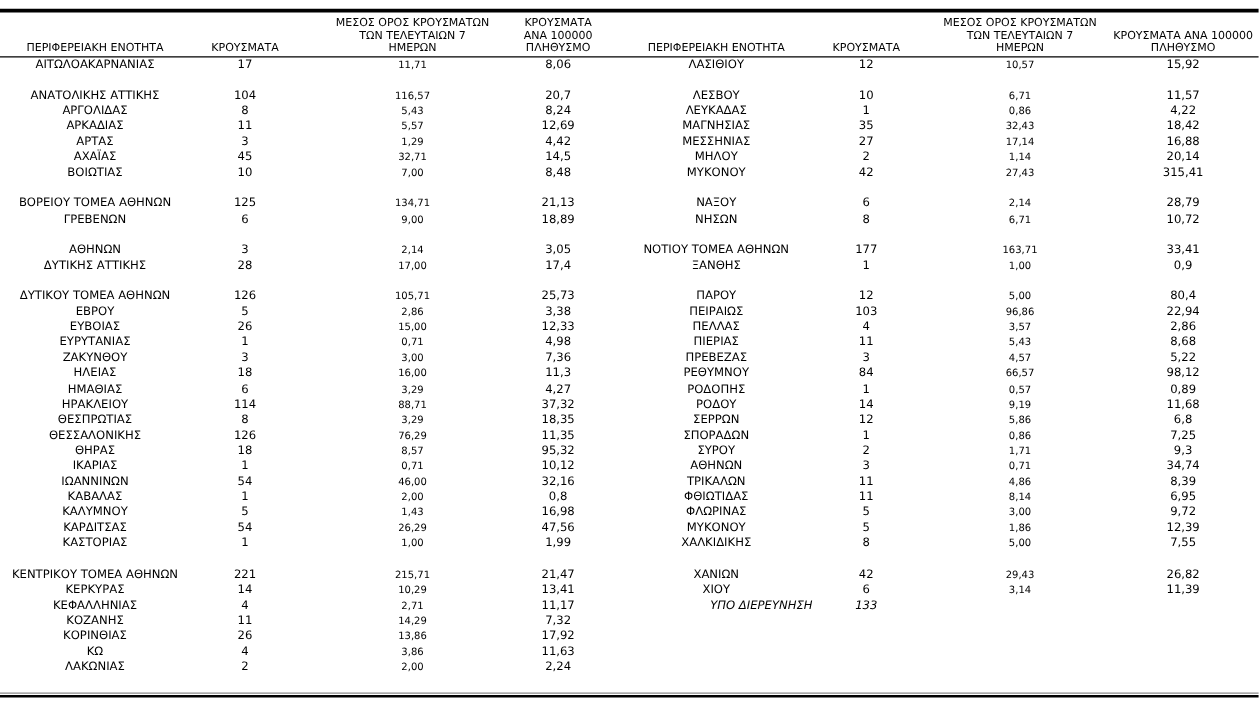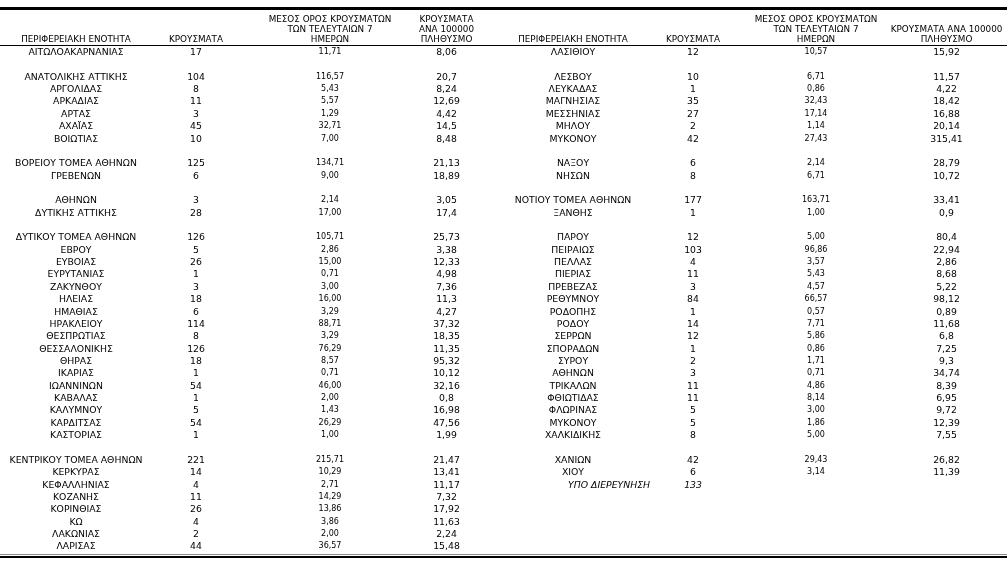--- a/index.html
+++ b/index.html
@@ -332,21 +332,21 @@
         <div class="cell cg">0,57</div>
         <div class="cell ch">0,89</div>
       </div>
       <div class="row">
         <div class="cell ca">ΗΡΑΚΛΕΙΟΥ</div>
         <div class="cell cb">114</div>
         <div class="cell cc">88,71</div>
         <div class="cell cd">37,32</div>
         <div class="cell ce">ΡΟΔΟΥ</div>
         <div class="cell cf">14</div>
-        <div class="cell cg">7,71</div>
+        <div class="cell cg">9,19</div>
         <div class="cell ch">11,68</div>
       </div>
       <div class="row">
         <div class="cell ca">ΘΕΣΠΡΩΤΙΑΣ</div>
         <div class="cell cb">8</div>
         <div class="cell cc">3,29</div>
         <div class="cell cd">18,35</div>
         <div class="cell ce">ΣΕΡΡΩΝ</div>
         <div class="cell cf">12</div>
         <div class="cell cg">5,86</div>
@@ -505,27 +505,17 @@
       <div class="row">
         <div class="cell ca">ΛΑΚΩΝΙΑΣ</div>
         <div class="cell cb">2</div>
         <div class="cell cc">2,00</div>
         <div class="cell cd">2,24</div>
         <div class="cell ce"></div>
         <div class="cell cf"></div>
         <div class="cell cg"></div>
         <div class="cell ch"></div>
       </div>
-      <div class="row">
-        <div class="cell ca">ΛΑΡΙΣΑΣ</div>
-        <div class="cell cb">44</div>
-        <div class="cell cc">36,57</div>
-        <div class="cell cd">15,48</div>
-        <div class="cell ce"></div>
-        <div class="cell cf"></div>
-        <div class="cell cg"></div>
-        <div class="cell ch"></div>
-      </div>
     </div>
 
   <div class="gray-rule"></div>
   <div class="black-rule"></div>
 </div>
 
 </body></html>

